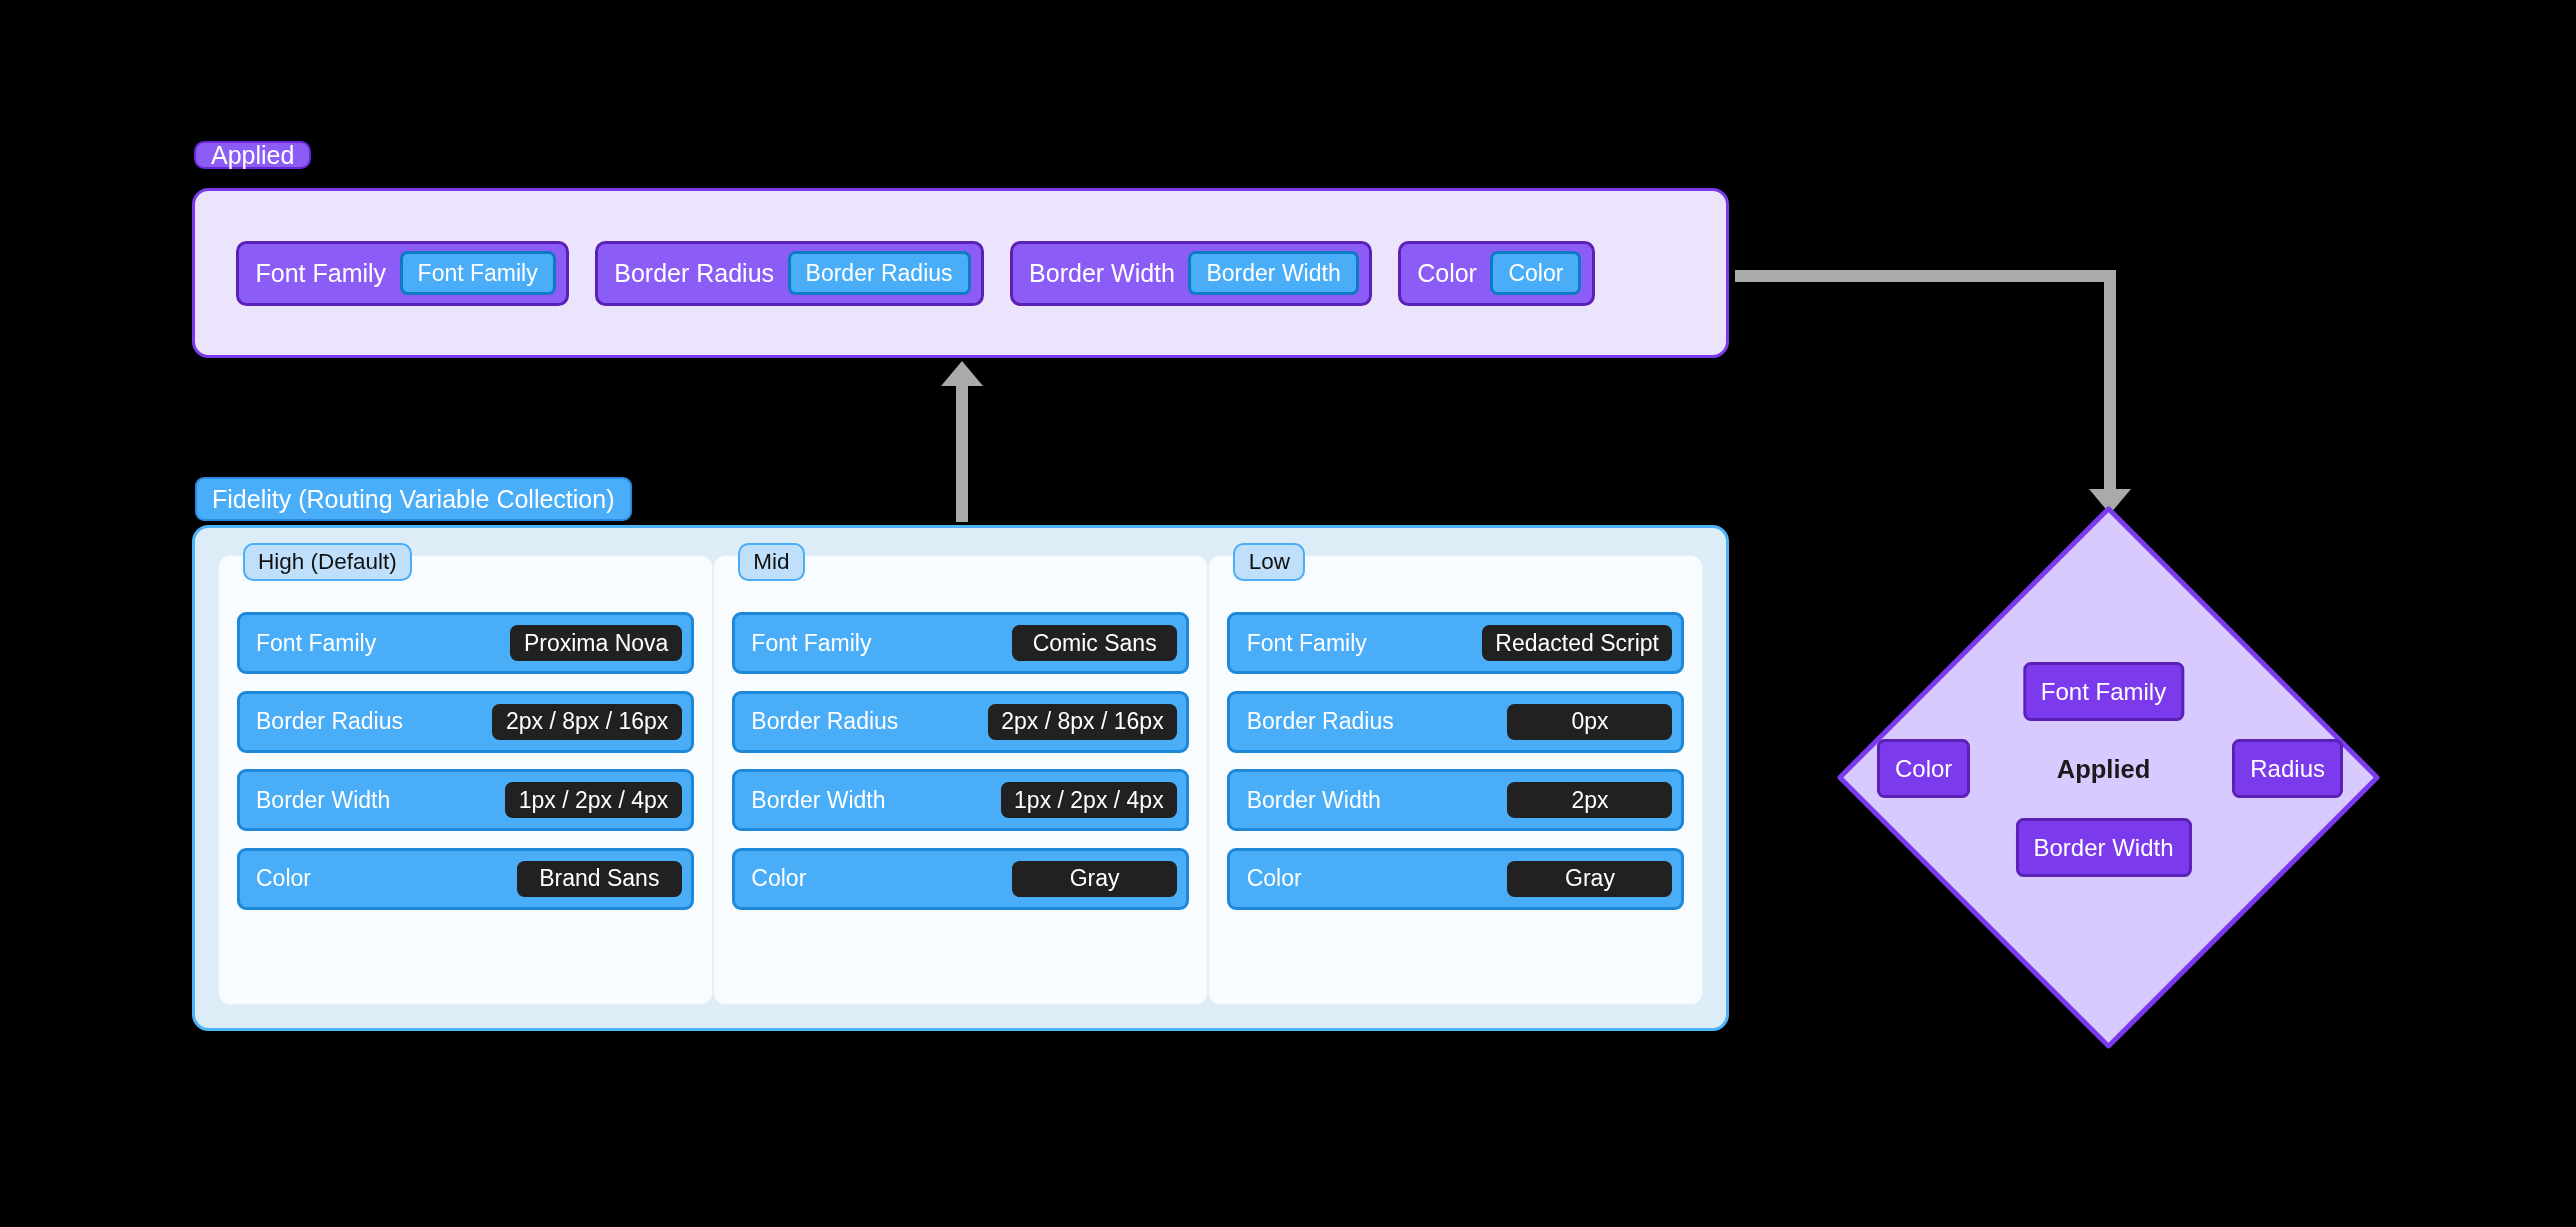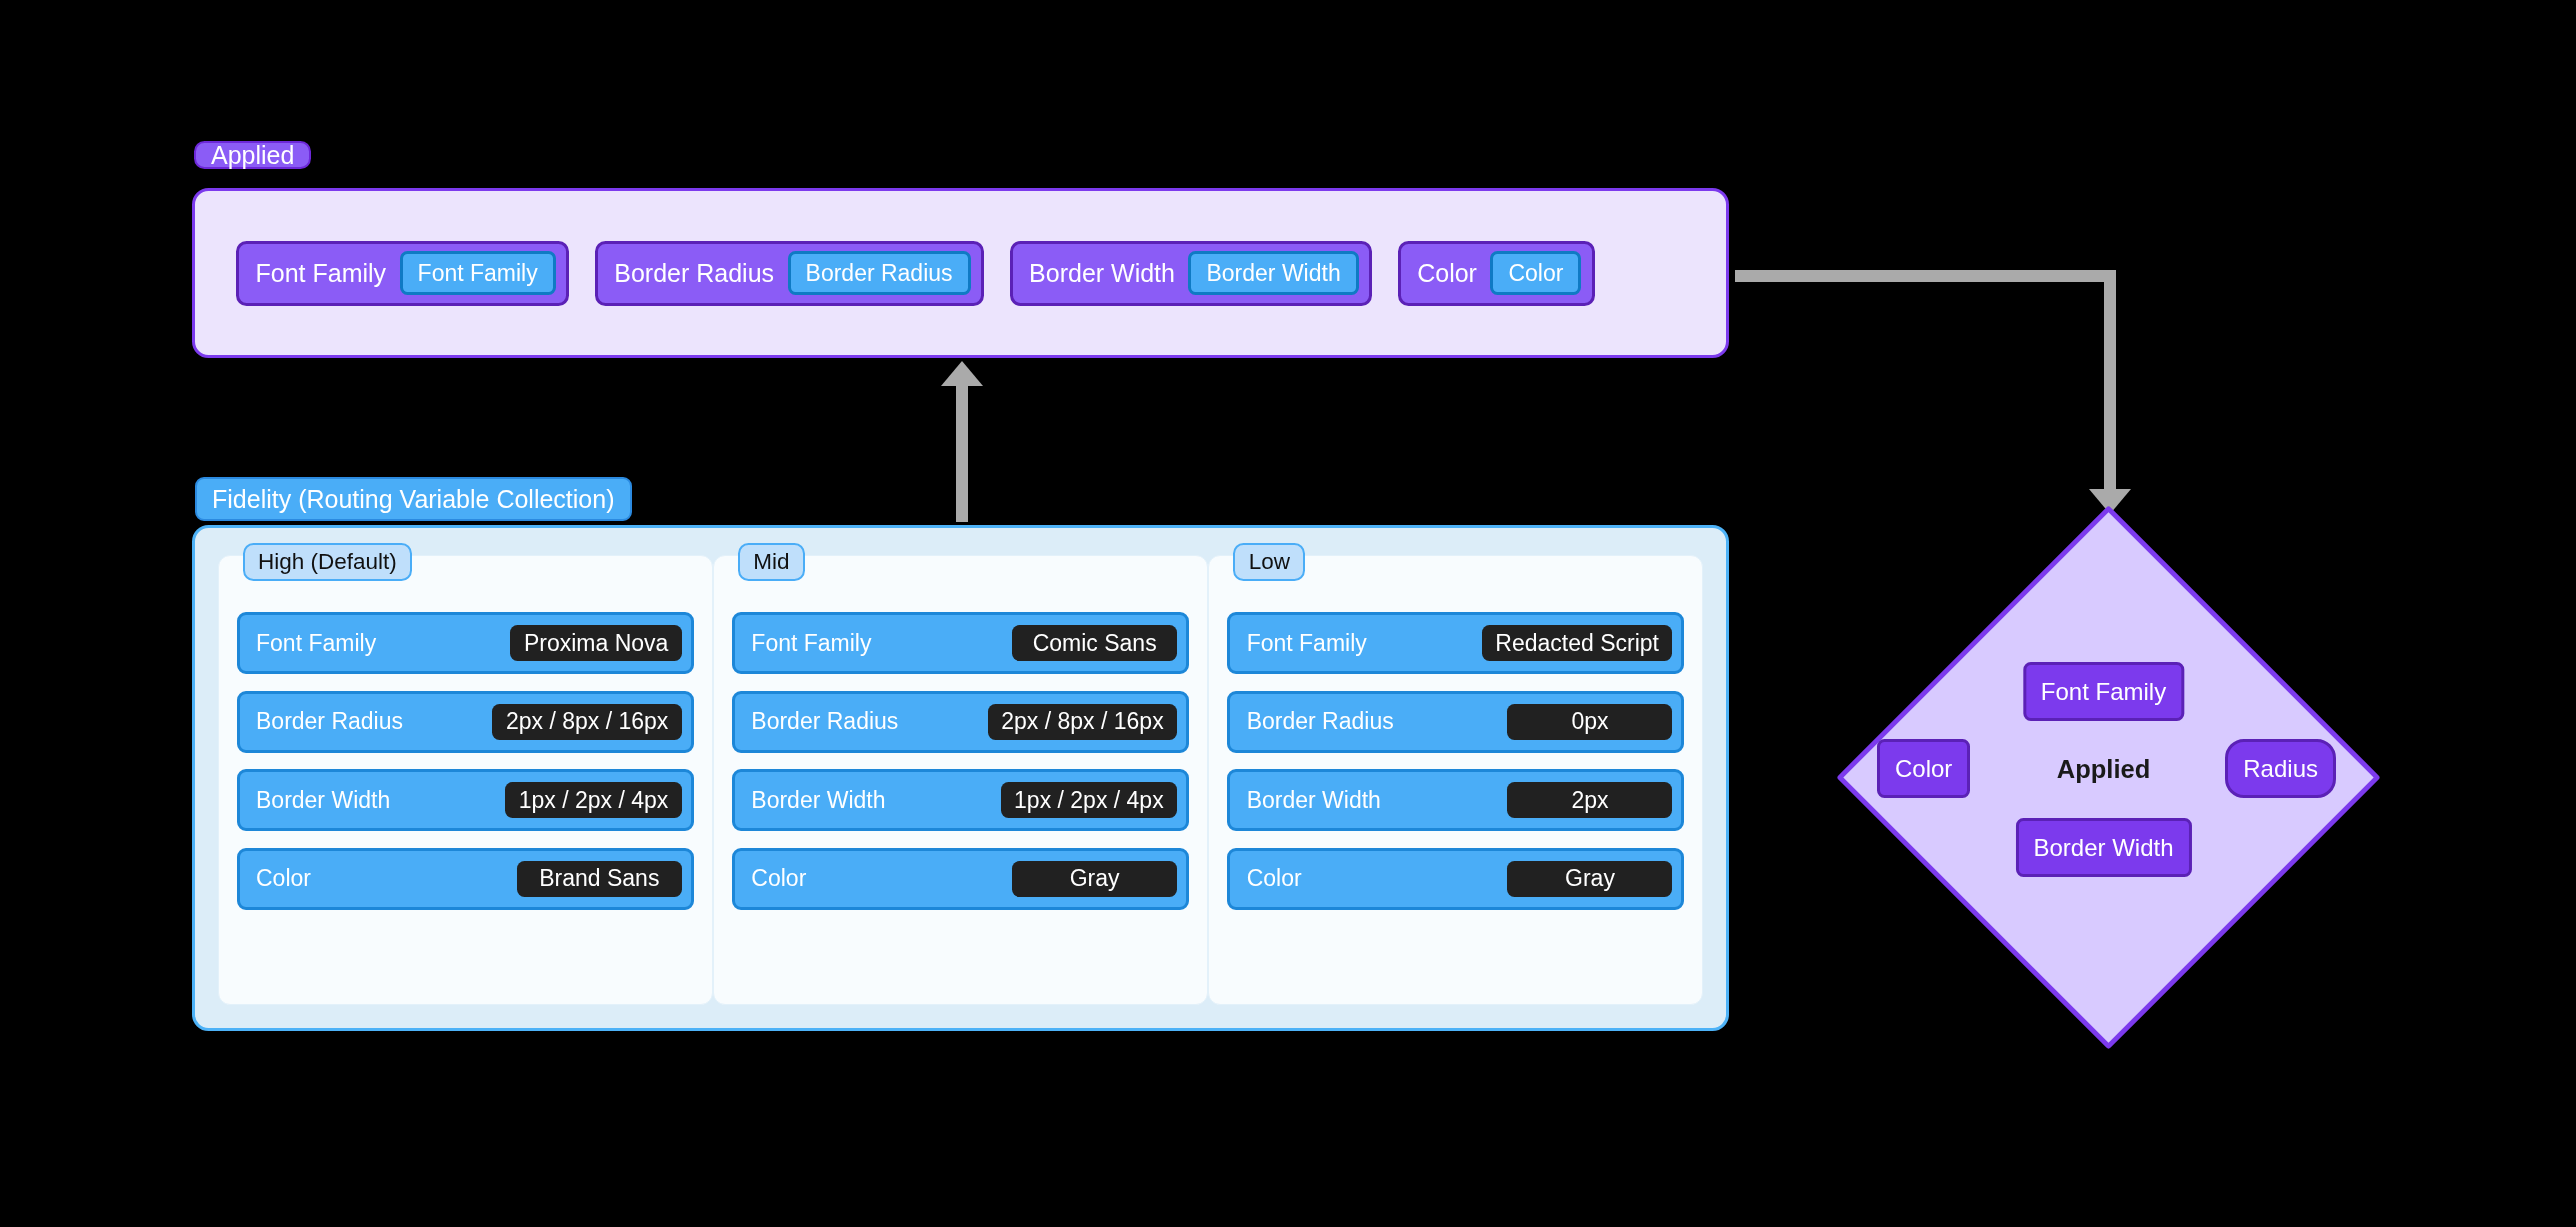--- a/index.html
+++ b/index.html
@@ -224,21 +224,21 @@
     padding: 0 15px;
     background: #7c3aed;
     border: 3.8px solid #5b21b6;
     border-radius: 7.5px;
     color: #ffffff;
     font-size: 24px;
     white-space: nowrap;
   }
   .d-box-top    { left: 50%; top: 152px; transform: translateX(-50%); }
   .d-box-left   { left: 43px;  top: 229px; }
-  .d-box-right  { right: 37px; top: 229px; border-radius: 19px; }
+  .d-box-right  { right: 30px; top: 229px; }
   .d-box-bottom { left: 50%; top: 308px; transform: translateX(-50%); }
   .d-center {
     position: absolute;
     left: 50%;
     top: 245px;
     transform: translateX(-50%);
     color: #1a1a1a;
     font-size: 25.5px;
     font-weight: bold;
     white-space: nowrap;

